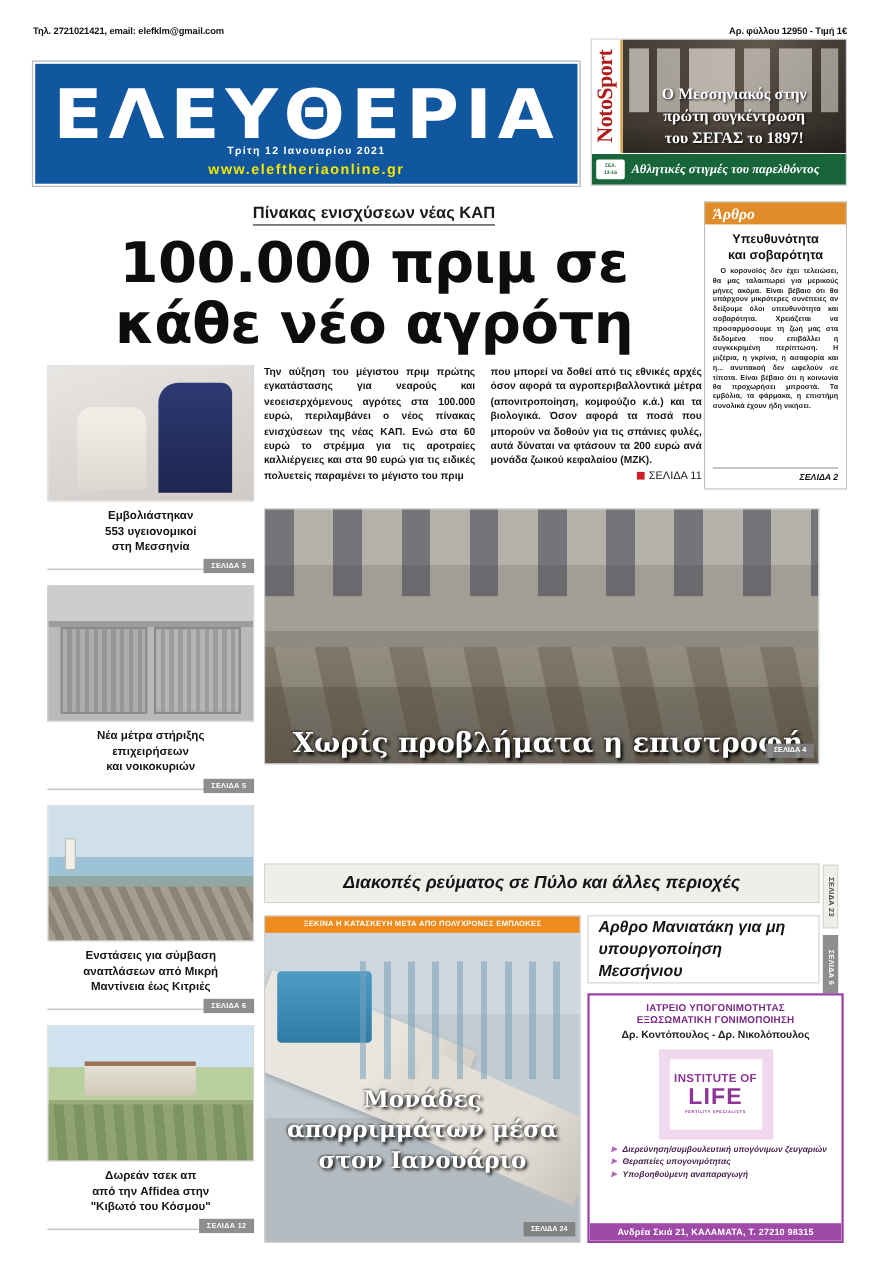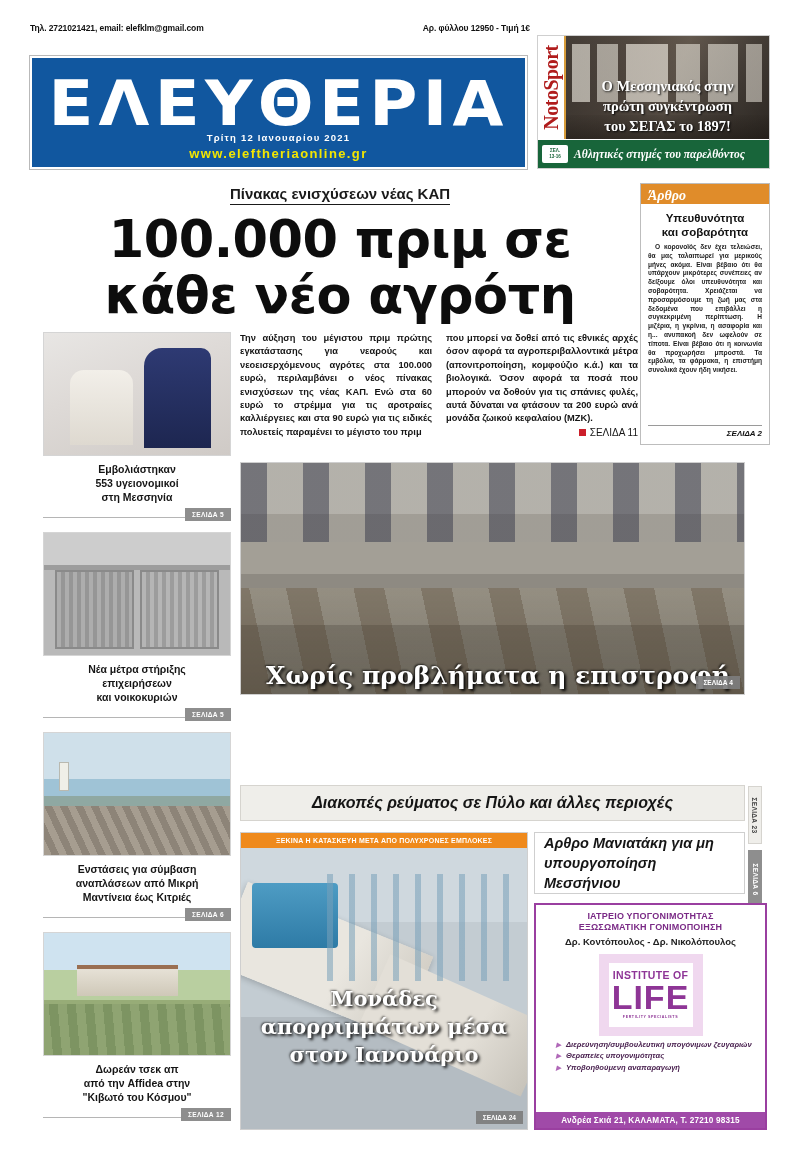--- a/index.html
+++ b/index.html
@@ -13,21 +13,21 @@
   }
   .page { position: relative; width: 800px; height: 1168px; padding: 0; }
 
   
   .topbar {
     position: absolute; left: 30px; top: 20px; width: 740px; height: 16px;
     display: flex; justify-content: space-between; align-items: center;
     font-size: 8.5px; font-weight: bold; letter-spacing: -0.1px;
   }
   .topbar .left { color: #111; }
-  .topbar .right { color: #111; margin-right: 240px; }
+  .topbar .right { color: #111; }
 
   
   .masthead {
     position: absolute; left: 30px; top: 56px; width: 497px; height: 113px;
     background: #11579f;
     border: 2px solid #ffffff;
     outline: 1px solid #b9b9b9;
     overflow: hidden;
   }
   .masthead-title {
@@ -360,21 +360,21 @@
   .clinic-logo {
     margin: 7px auto 4px; width: 104px; height: 82px;
     background: #f0d8ef; display: flex; align-items: center; justify-content: center;
   }
   .clinic-logo-in {
     width: 84px; height: 64px; background: #ffffff;
     display: flex; flex-direction: column; align-items: center; justify-content: center;
     line-height: 1;
   }
   .clinic-inst { font-size: 10.5px; font-weight: bold; color: #8e3596; letter-spacing: .3px; }
-  .clinic-life { font-size: 34px; font-weight: bold; color: #8e3596; letter-spacing: 1px; text-align: right; }
+  .clinic-life { font-size: 21px; font-weight: bold; color: #8e3596; letter-spacing: 1px; text-align: right; }
   .clinic-sub { font-size: 3.6px; font-weight: bold; color: #8e3596; letter-spacing: .6px; margin-top: 2px; }
   .clinic-bullets {
     text-align: left; margin: 3px 0 0 16px; font-size: 7.6px;
     font-style: italic; font-weight: bold; color: #4a2250; line-height: 10.4px;
   }
   .clinic-bullets li { list-style: none; position: relative; padding-left: 10px; margin-bottom: 1px; }
   .clinic-bullets li::before {
     content: "\25B6"; position: absolute; left: 0; top: 0; color: #b068b8; font-size: 6.5px;
   }
   .clinic-foot {

